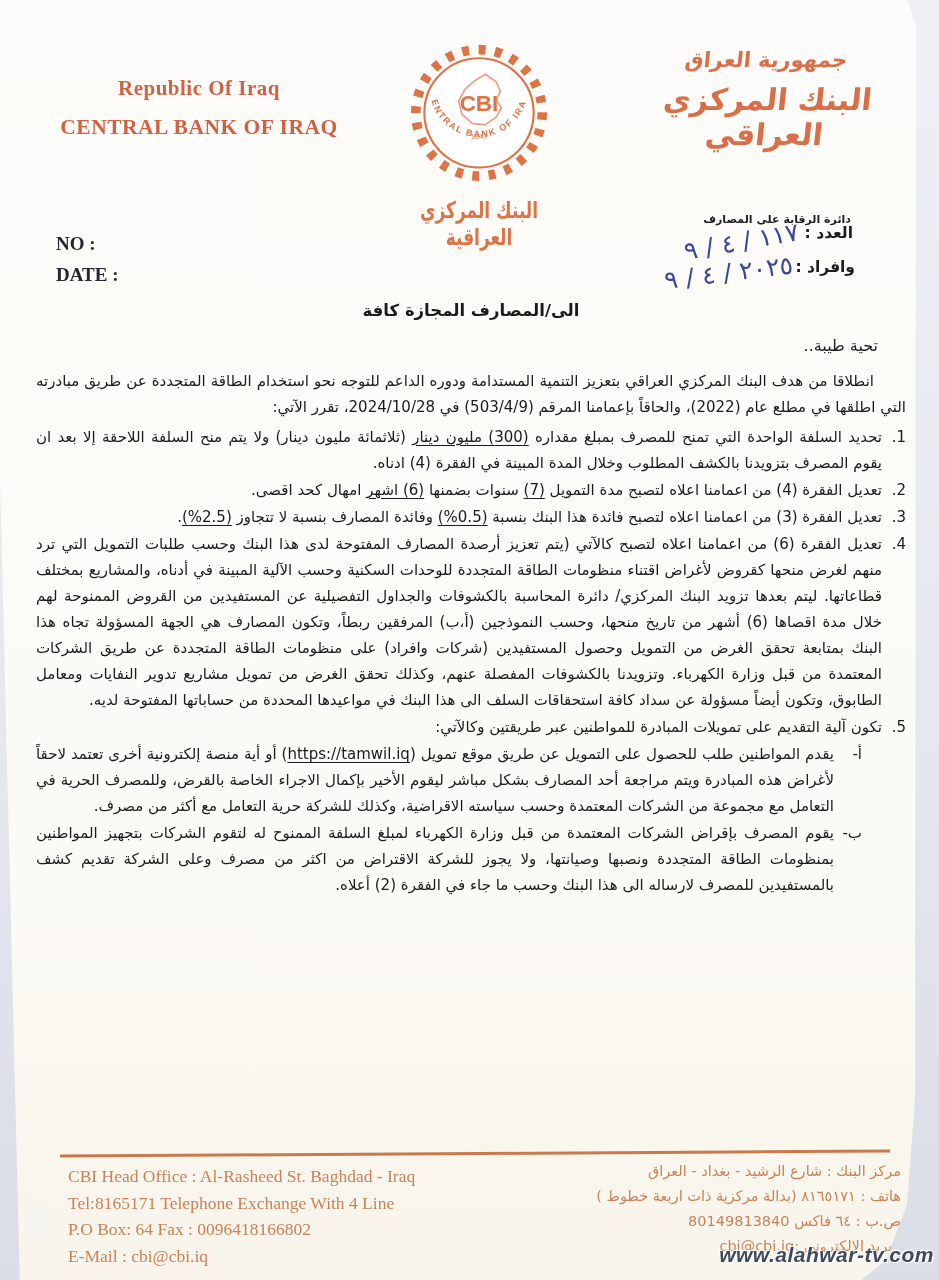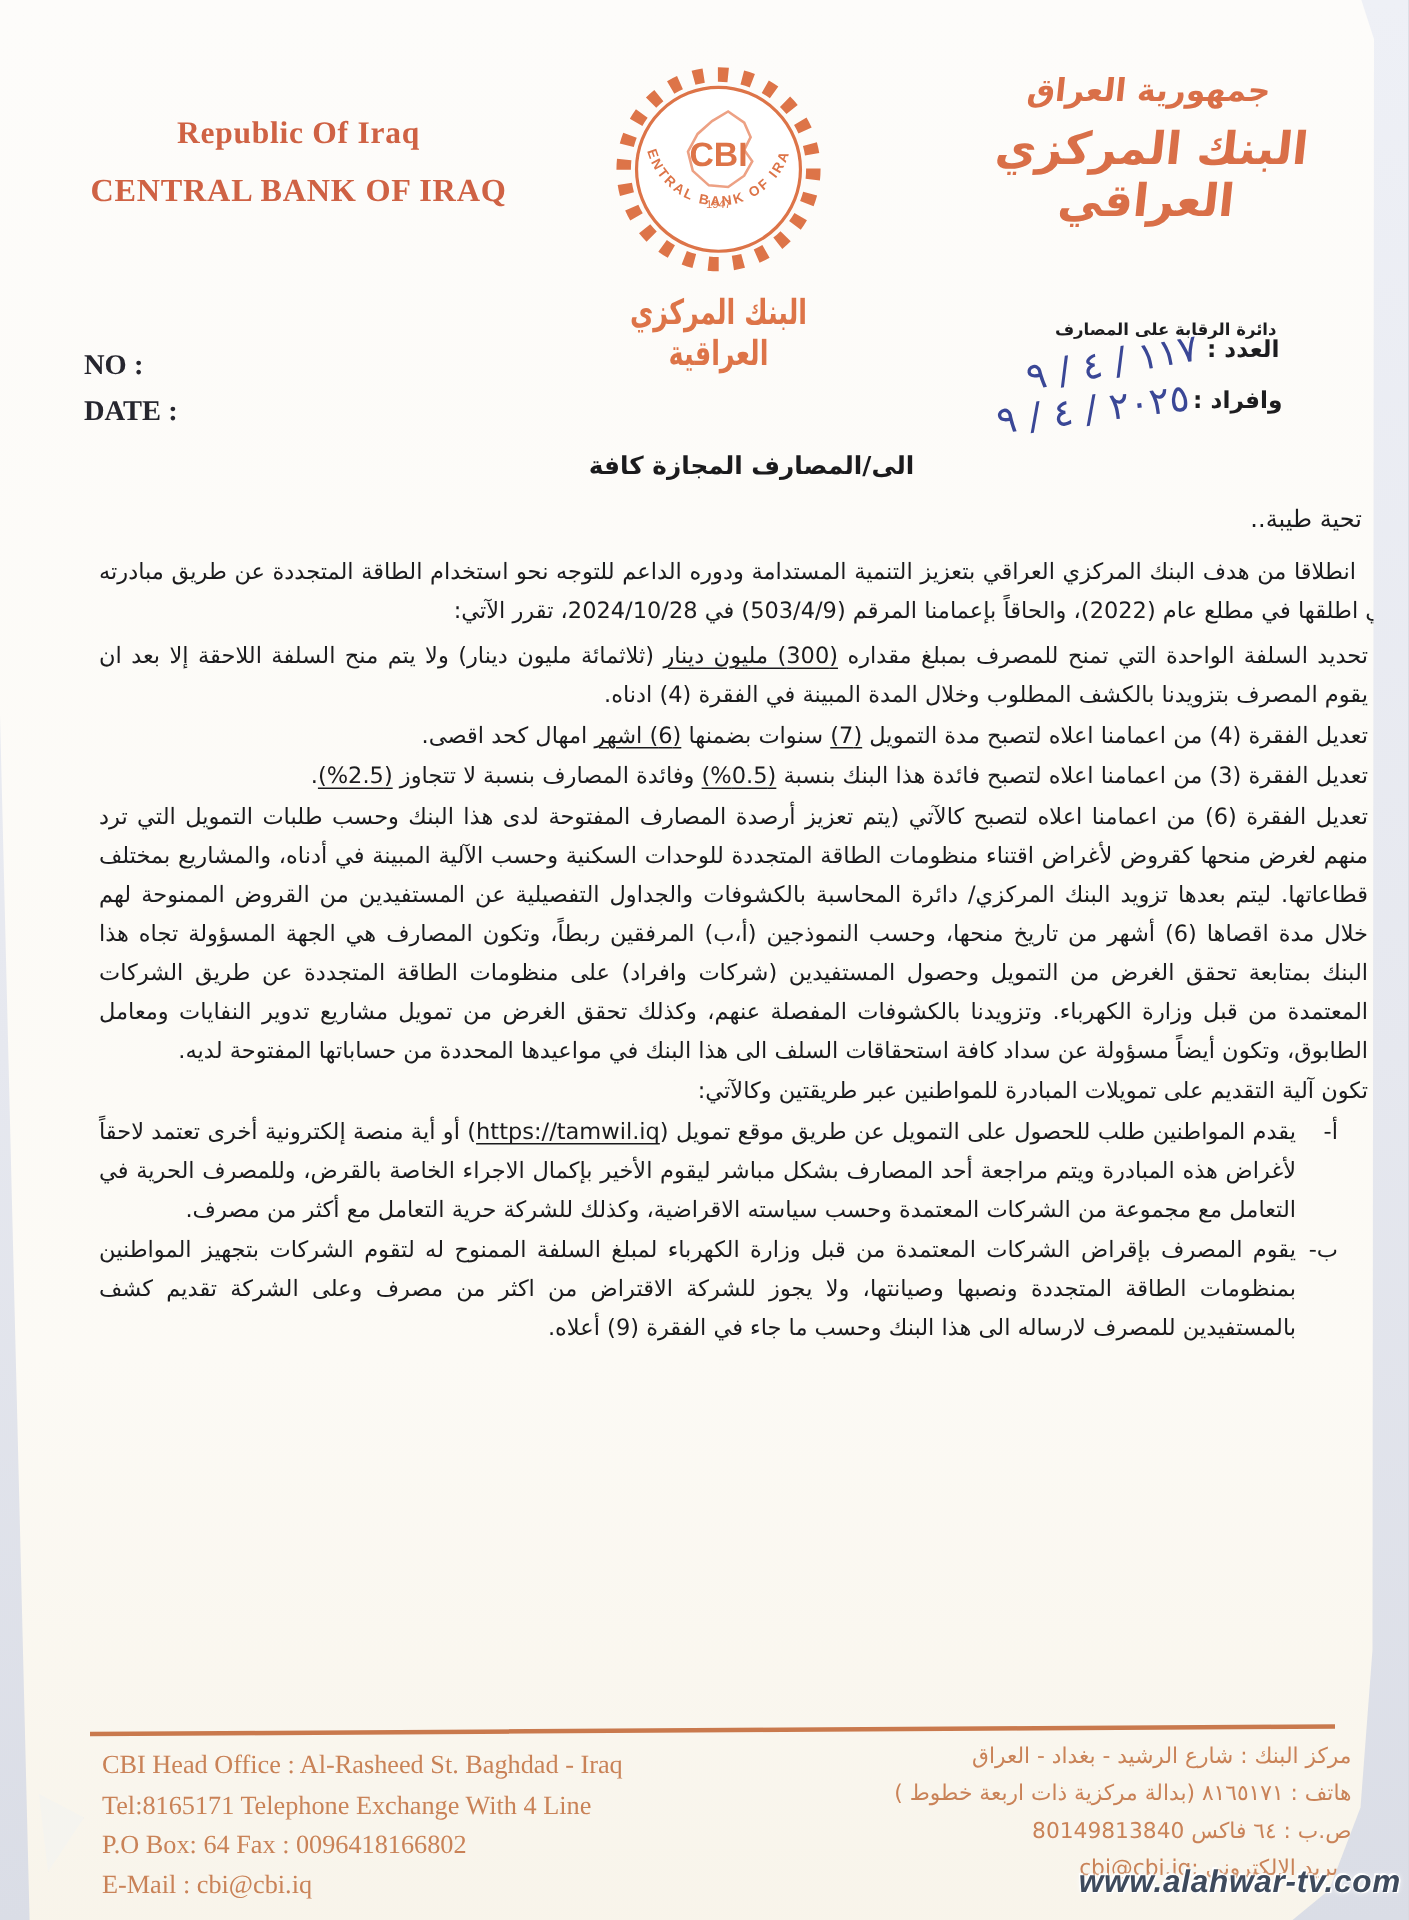--- a/index.html
+++ b/index.html
@@ -30,21 +30,21 @@
            font-weight:bold;font-size:19px;color:#26262e;line-height:31px;}
   .ref-row{position:absolute;display:flex;direction:rtl;align-items:flex-start;}
   .ref-row .lbl{font-size:15.5px;font-weight:bold;color:#1d1d1f;white-space:nowrap;}
   .hand{color:#3a4796;font-size:25px;letter-spacing:3px;white-space:nowrap;}
   .num-row{right:86px;top:224px;}
   .num-row .hand{transform:rotate(-10deg) translate(-6px,2px);}
   .date-row{right:84px;top:258px;}
   .date-row .hand{transform:rotate(-7deg) translate(-2px,0);}
   
   .body-blk{position:absolute;left:36px;top:298px;width:870px;direction:rtl;
-            font-size:15px;color:#1b1b1d;line-height:26px;text-align:justify;margin-left:30px;}
+            font-size:15px;color:#1b1b1d;line-height:26px;text-align:justify;}
   .to-line{text-align:center;font-weight:bold;font-size:16.5px;margin-bottom:9px;}
   .subject{text-align:center;font-weight:bold;font-size:16.5px;text-decoration:underline;
            text-underline-offset:4px;margin-bottom:14px;}
   .greeting{text-align:right;font-weight:normal;font-size:16px;padding-left:0;padding-right:28px;margin-bottom:9px;}
   .intro{text-indent:32px;margin-bottom:4px;}
   .item{display:flex;margin-bottom:1px;}
   .item .num{min-width:24px;white-space:nowrap;}
   .item .itxt{flex:1;}
   .subitem{display:flex;margin-right:44px;margin-bottom:1px;}
   .subitem .slbl{min-width:28px;white-space:nowrap;}
@@ -141,21 +141,21 @@
           <span class="itxt">تكون آلية التقديم على تمويلات المبادرة للمواطنين عبر طريقتين وكالآتي:</span>
         </div>
 
         <div class="subitem">
           <span class="slbl">أ-</span>
           <span class="itxt"><span>يقدم المواطنين طلب للحصول على التمويل عن طريق موقع تمويل (</span><span class="u" dir="ltr">https://tamwil.iq</span><span>) أو أية منصة إلكترونية أخرى تعتمد لاحقاً لأغراض هذه المبادرة ويتم مراجعة أحد المصارف بشكل مباشر ليقوم الأخير بإكمال الاجراء الخاصة بالقرض، وللمصرف الحرية في التعامل مع مجموعة من الشركات المعتمدة وحسب سياسته الاقراضية، وكذلك للشركة حرية التعامل مع أكثر من مصرف.</span></span>
         </div>
 
         <div class="subitem">
           <span class="slbl">ب-</span>
-          <span class="itxt">يقوم المصرف بإقراض الشركات المعتمدة من قبل وزارة الكهرباء لمبلغ السلفة الممنوح له لتقوم الشركات بتجهيز المواطنين بمنظومات الطاقة المتجددة ونصبها وصيانتها، ولا يجوز للشركة الاقتراض من اكثر من مصرف وعلى الشركة تقديم كشف بالمستفيدين للمصرف لارساله الى هذا البنك وحسب ما جاء في الفقرة (9) أعلاه.</span>
+          <span class="itxt">يقوم المصرف بإقراض الشركات المعتمدة من قبل وزارة الكهرباء لمبلغ السلفة الممنوح له لتقوم الشركات بتجهيز المواطنين بمنظومات الطاقة المتجددة ونصبها وصيانتها، ولا يجوز للشركة الاقتراض من اكثر من مصرف وعلى الشركة تقديم كشف بالمستفيدين للمصرف لارساله الى هذا البنك وحسب ما جاء في الفقرة (2) أعلاه.</span>
         </div>
       </div>
 
       <div class="foot-line"></div>
       <div class="foot-en">
         <div>CBI Head Office : Al-Rasheed St. Baghdad - Iraq</div>
         <div>Tel:8165171 Telephone Exchange With 4 Line</div>
         <div>P.O Box: 64 Fax : 0096418166802</div>
         <div>E-Mail : cbi@cbi.iq</div>
       </div>

